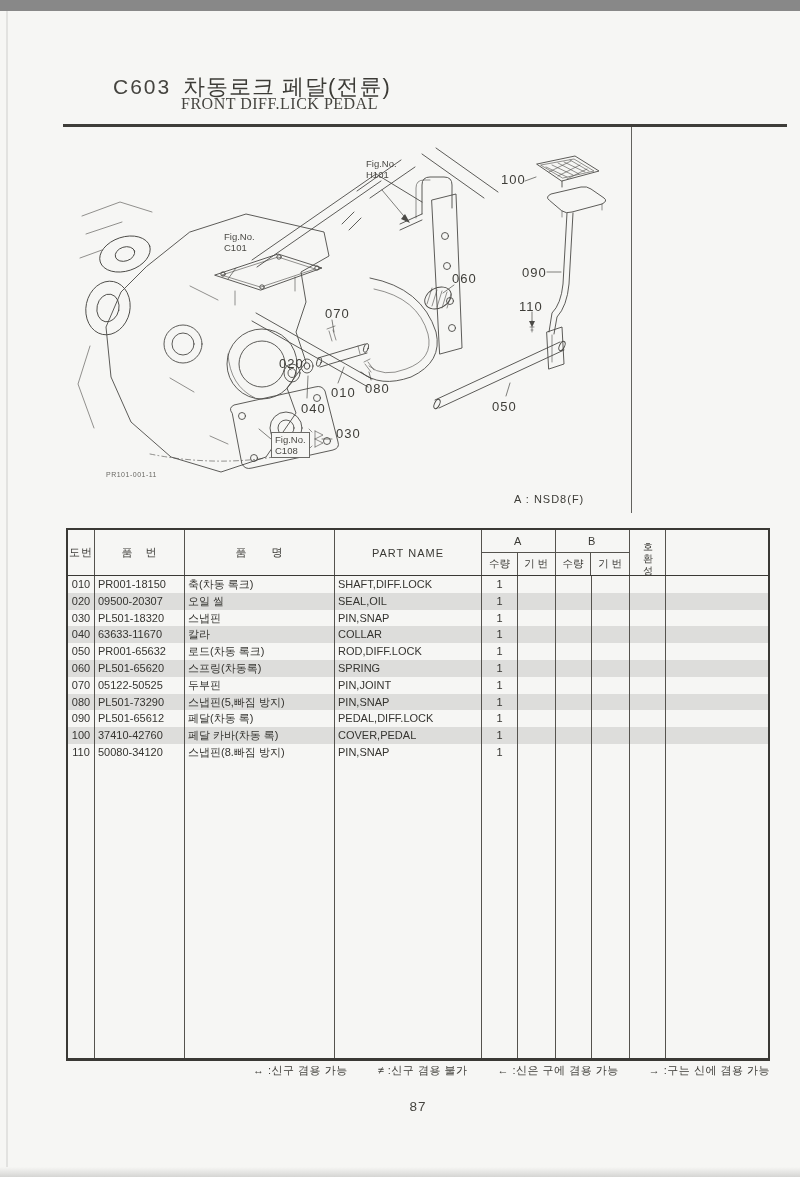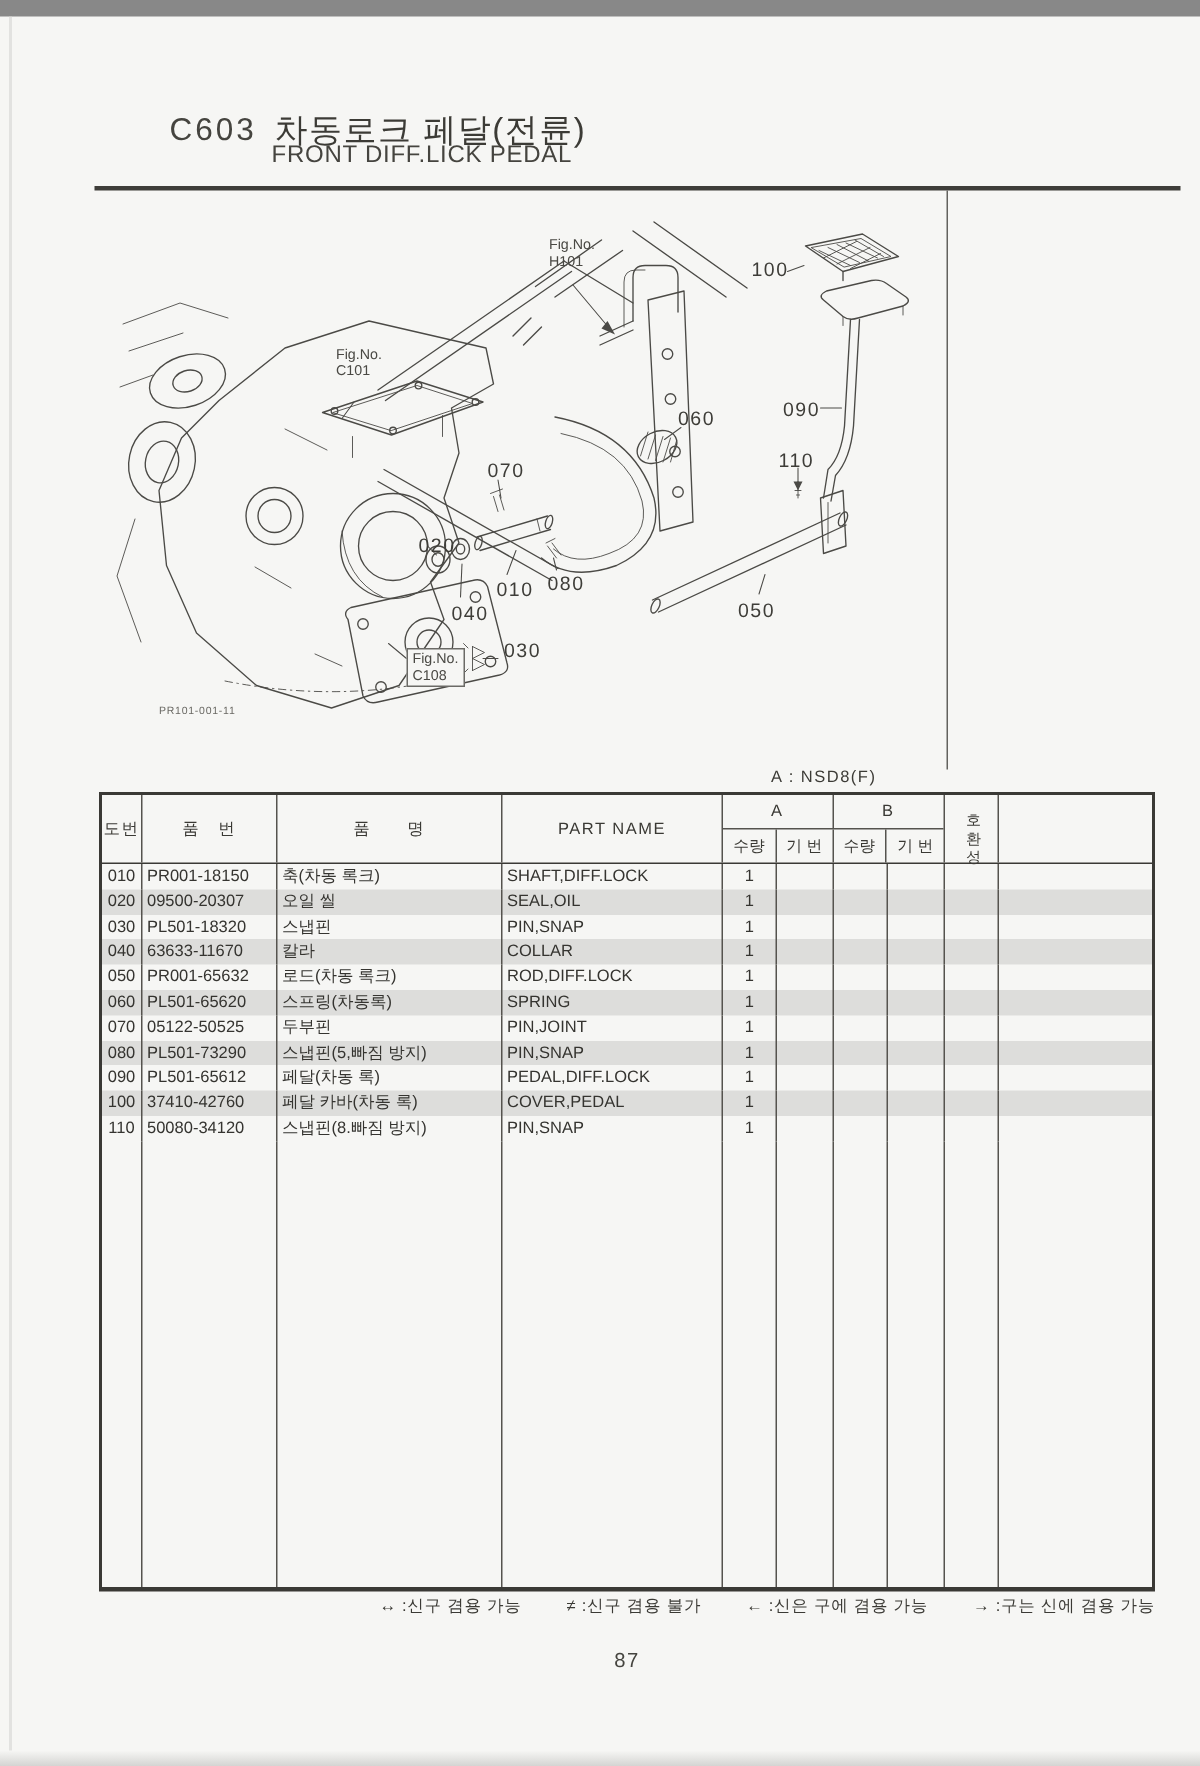--- a/index.html
+++ b/index.html
@@ -8,31 +8,31 @@
     background:#f6f6f4;overflow:hidden;
     font-family:"Liberation Sans","DejaVu Sans",sans-serif;
     color:#35342f;
   }
   .edge-left{position:absolute;left:6px;top:0;width:2px;height:100%;background:#e2e2e0;}
   .scan-band{position:absolute;left:0;top:1156px;width:100%;height:21px;
     background:linear-gradient(#f6f6f4,#c6c6c4 70%,#d6d6d4);}
   
   .hdr-code{position:absolute;left:113px;top:64px;font-size:21px;letter-spacing:2px;color:#45443f;}
   .hdr-ko{position:absolute;left:183px;top:61px;font-size:22px;letter-spacing:1px;color:#3c3b36;}
-  .hdr-en{position:absolute;left:181px;top:84px;font-size:16px;letter-spacing:0.5px;color:#45443f;}
+  .hdr-en{position:absolute;left:181px;top:84px;font-size:16px;letter-spacing:0.5px;color:#45443f;font-family:Liberation Serif, serif;}
   .hdr-rule{position:absolute;left:63px;top:113px;width:724px;height:3px;background:#3e3d39;}
   .vrule{position:absolute;left:631px;top:116px;width:1px;height:386px;background:#63625e;}
   
   .diagram{position:absolute;left:70px;top:125px;width:560px;height:385px;}
   .callout{position:absolute;font-size:13px;letter-spacing:1px;color:#3e3d38;white-space:nowrap;}
   .figref{position:absolute;font-size:9.5px;line-height:11px;color:#4a4944;white-space:nowrap;}
   .figref.boxed{border:1px solid #6b6a66;padding:1px 3px;background:#f6f6f4;}
   .drawref{position:absolute;left:106px;top:460px;font-size:7px;letter-spacing:0.5px;color:#6a6964;}
   
-  .model-note{position:absolute;left:514px;top:501px;font-size:11px;letter-spacing:1px;color:#3c3b36;}
+  .model-note{position:absolute;left:514px;top:482px;font-size:11px;letter-spacing:1px;color:#3c3b36;}
   .tbl{position:absolute;left:66px;top:517px;width:704px;height:533px;box-sizing:border-box;
     border:2px solid #3a3935;border-bottom-width:3px;display:flex;flex-direction:column;
     font-size:11px;}
   .tbl *{box-sizing:border-box;}
   .thead{display:flex;height:46px;border-bottom:1.5px solid #3a3935;flex:none;}
   .th{display:flex;align-items:center;justify-content:center;border-right:1px solid #55534e;
       color:#3a3934;letter-spacing:1px;}
   .c1{width:27px}.c2{width:90px}.c3{width:150px}.c4{width:147px}
   .c5{width:36px}.c6{width:38px}.c7{width:36px}.c8{width:38px}
   .c9{width:36px}.c10{width:102px}

